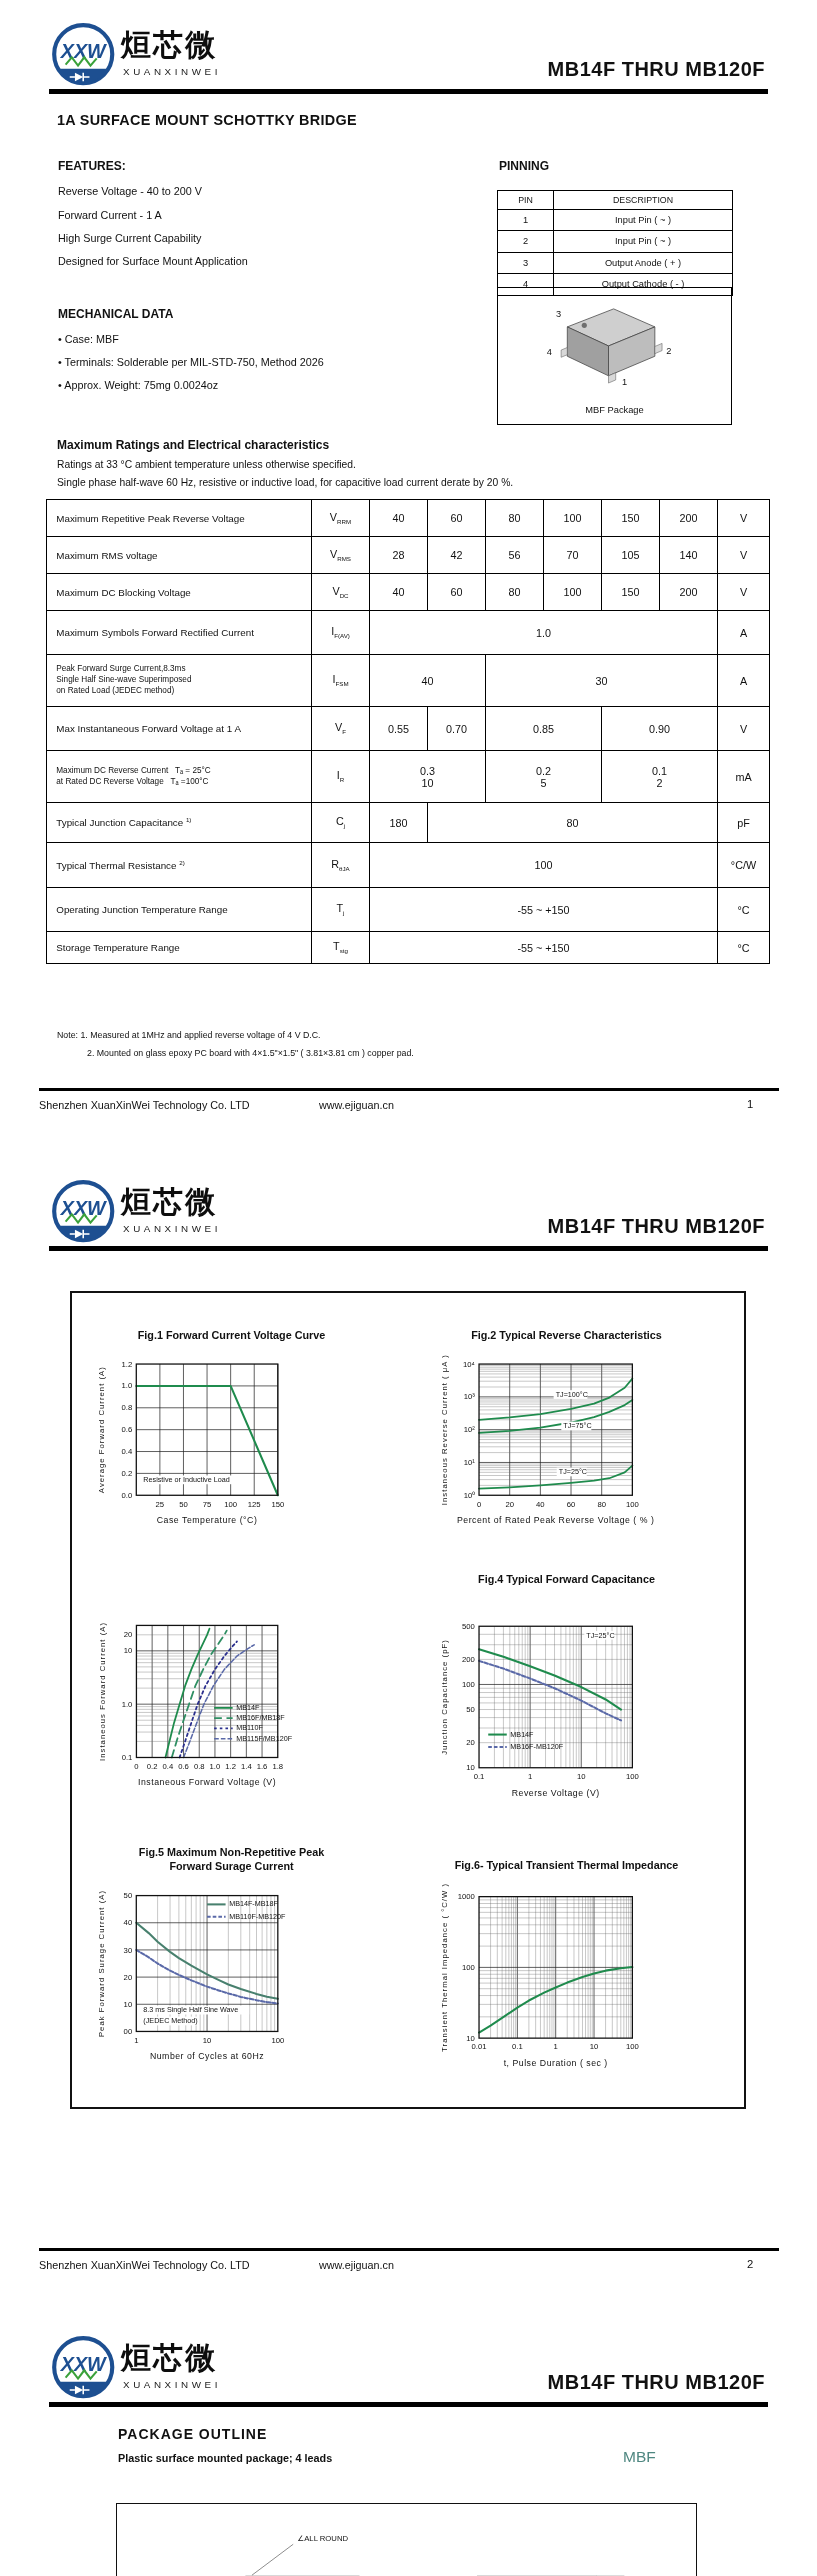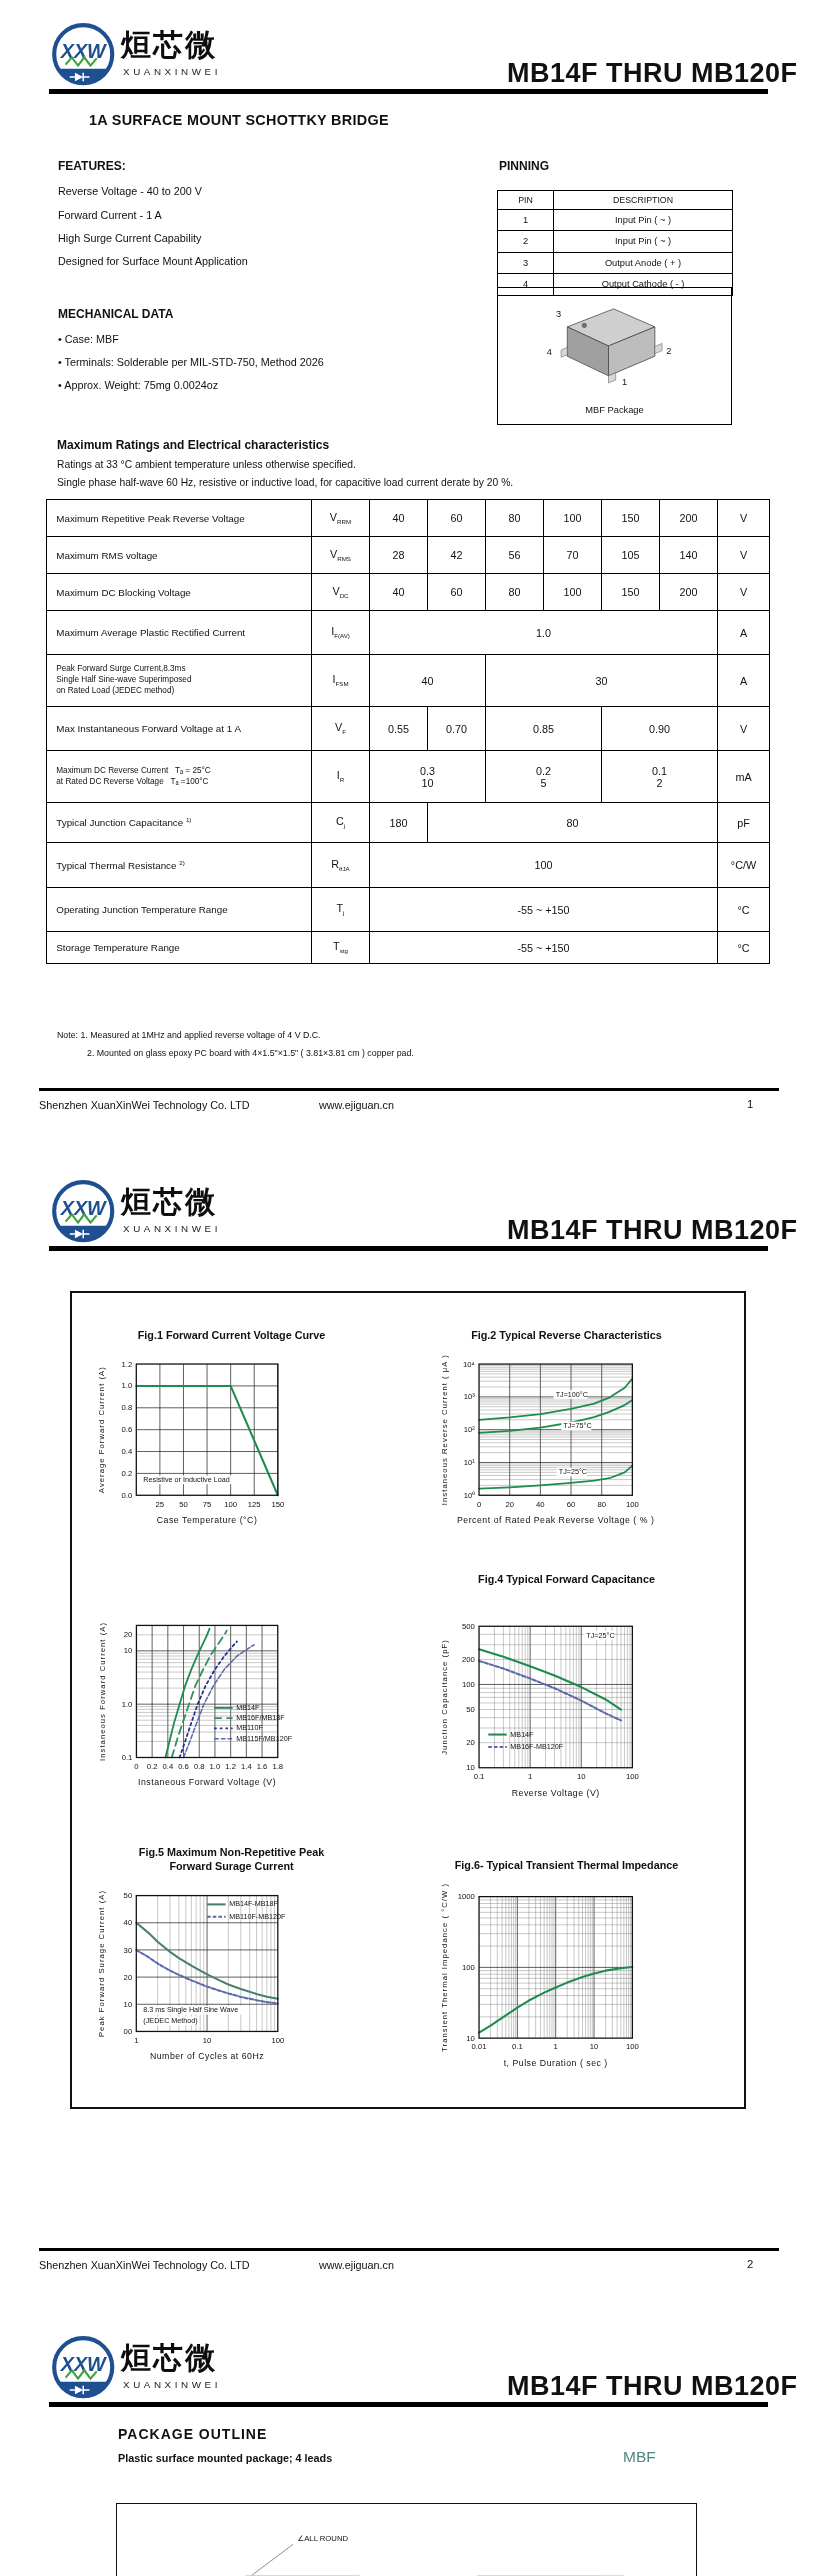--- a/index.html
+++ b/index.html
@@ -1,26 +1,26 @@
 <!DOCTYPE html>
 <html style="font-size:8.2px"><head>
 <meta charset="utf-8">
 <style>
   html,body{margin:0;padding:0;background:#fff;}
   body{width:818px;height:3470px;position:relative;font-family:"Liberation Sans",sans-serif;color:#111;}
   .page{position:absolute;left:0;width:818px;background:#fff;}
   .abs{position:absolute;}
   .cn{font-weight:900;font-size:30px;letter-spacing:2.1px;color:#0d0d0d;}
   .en{font-size:9.8px;letter-spacing:3.6px;color:#222;}
-  .doctitle{font-weight:bold;font-size:27px;letter-spacing:0.5px;text-align:right;width:258px;white-space:nowrap;}
+  .doctitle{font-weight:bold;font-size:20px;letter-spacing:0.5px;text-align:right;width:258px;white-space:nowrap;}
   .rule{background:#000;height:4.6px;width:719px;left:49px;}
   .frule{background:#000;height:2.6px;width:740px;left:39px;}
   .ftxt{font-size:10.8px;}
   .fpage{font-size:11.3px;}
-  .h1{font-weight:bold;font-size:14.4px;letter-spacing:0.3px;margin-left:32px;}
+  .h1{font-weight:bold;font-size:14.4px;letter-spacing:0.3px;}
   .h2{font-weight:bold;font-size:12px;}
   .feat{font-size:10.8px;}
   table{border-collapse:collapse;table-layout:fixed;}
   .pintb{width:235px;font-size:9.3px;}
   .pintb td{border:0.8px solid #000;text-align:center;height:18.5px;margin-top:16px;}
   .pintb tr.hd td{height:15.5px;font-size:8.8px;}
   .pintb{border:1.3px solid #000;}
   .pkgbox{border:1px solid #000;}
   .ratings{width:721px;border:1.5px solid #000;}
   .ratings td{border-left:0.8px solid #000;border-right:0.8px solid #000;border-top:1.5px solid #000;border-bottom:1.5px solid #000;text-align:center;font-size:10.8px;padding:0;}
@@ -158,21 +158,21 @@
       <td><span>V</span><sub>DC</sub></td>
       <td>40</td>
       <td>60</td>
       <td>80</td>
       <td>100</td>
       <td>150</td>
       <td>200</td>
       <td>V</td>
     </tr>
     <tr style="height:44px">
-      <td class="pl">Maximum Average Plastic Rectified Current</td>
+      <td class="pl">Maximum Symbols Forward Rectified Current</td>
       <td><span>I</span><sub>F(AV)</sub></td>
       <td colspan="6">1.0</td>
       <td>A</td>
     </tr>
     <tr style="height:52px">
       <td class="pl">
         <div class="sm">Peak Forward Surge Current,8.3ms</div>
         <div class="sm">Single Half Sine-wave Superimposed</div>
         <div class="sm">on Rated Load (JEDEC method)</div>
       </td>

